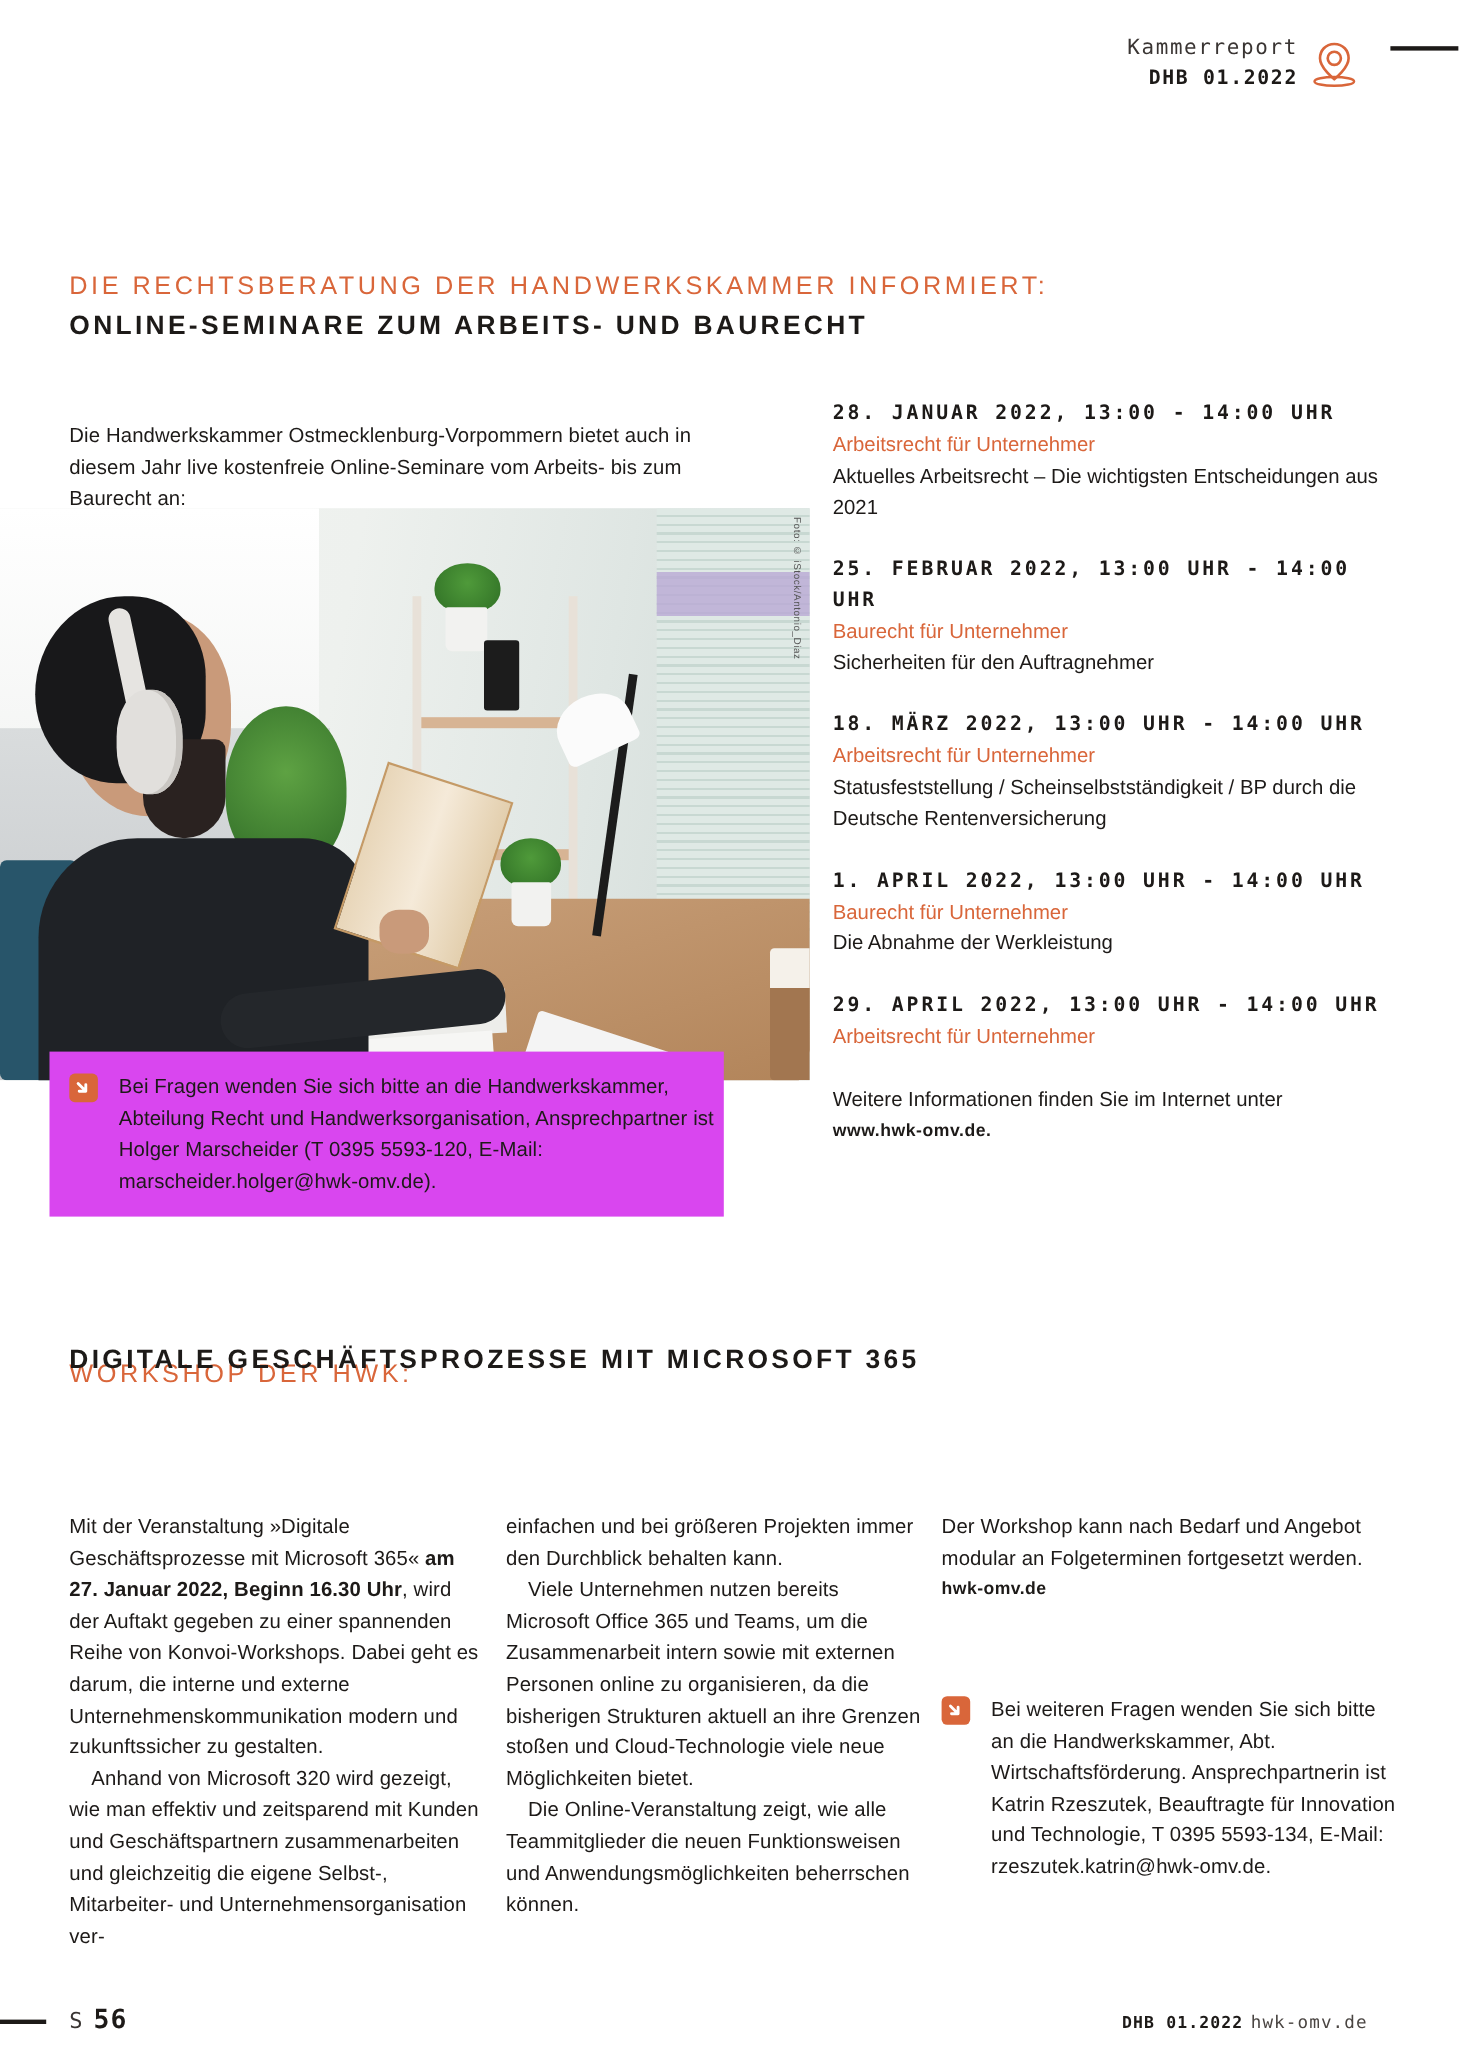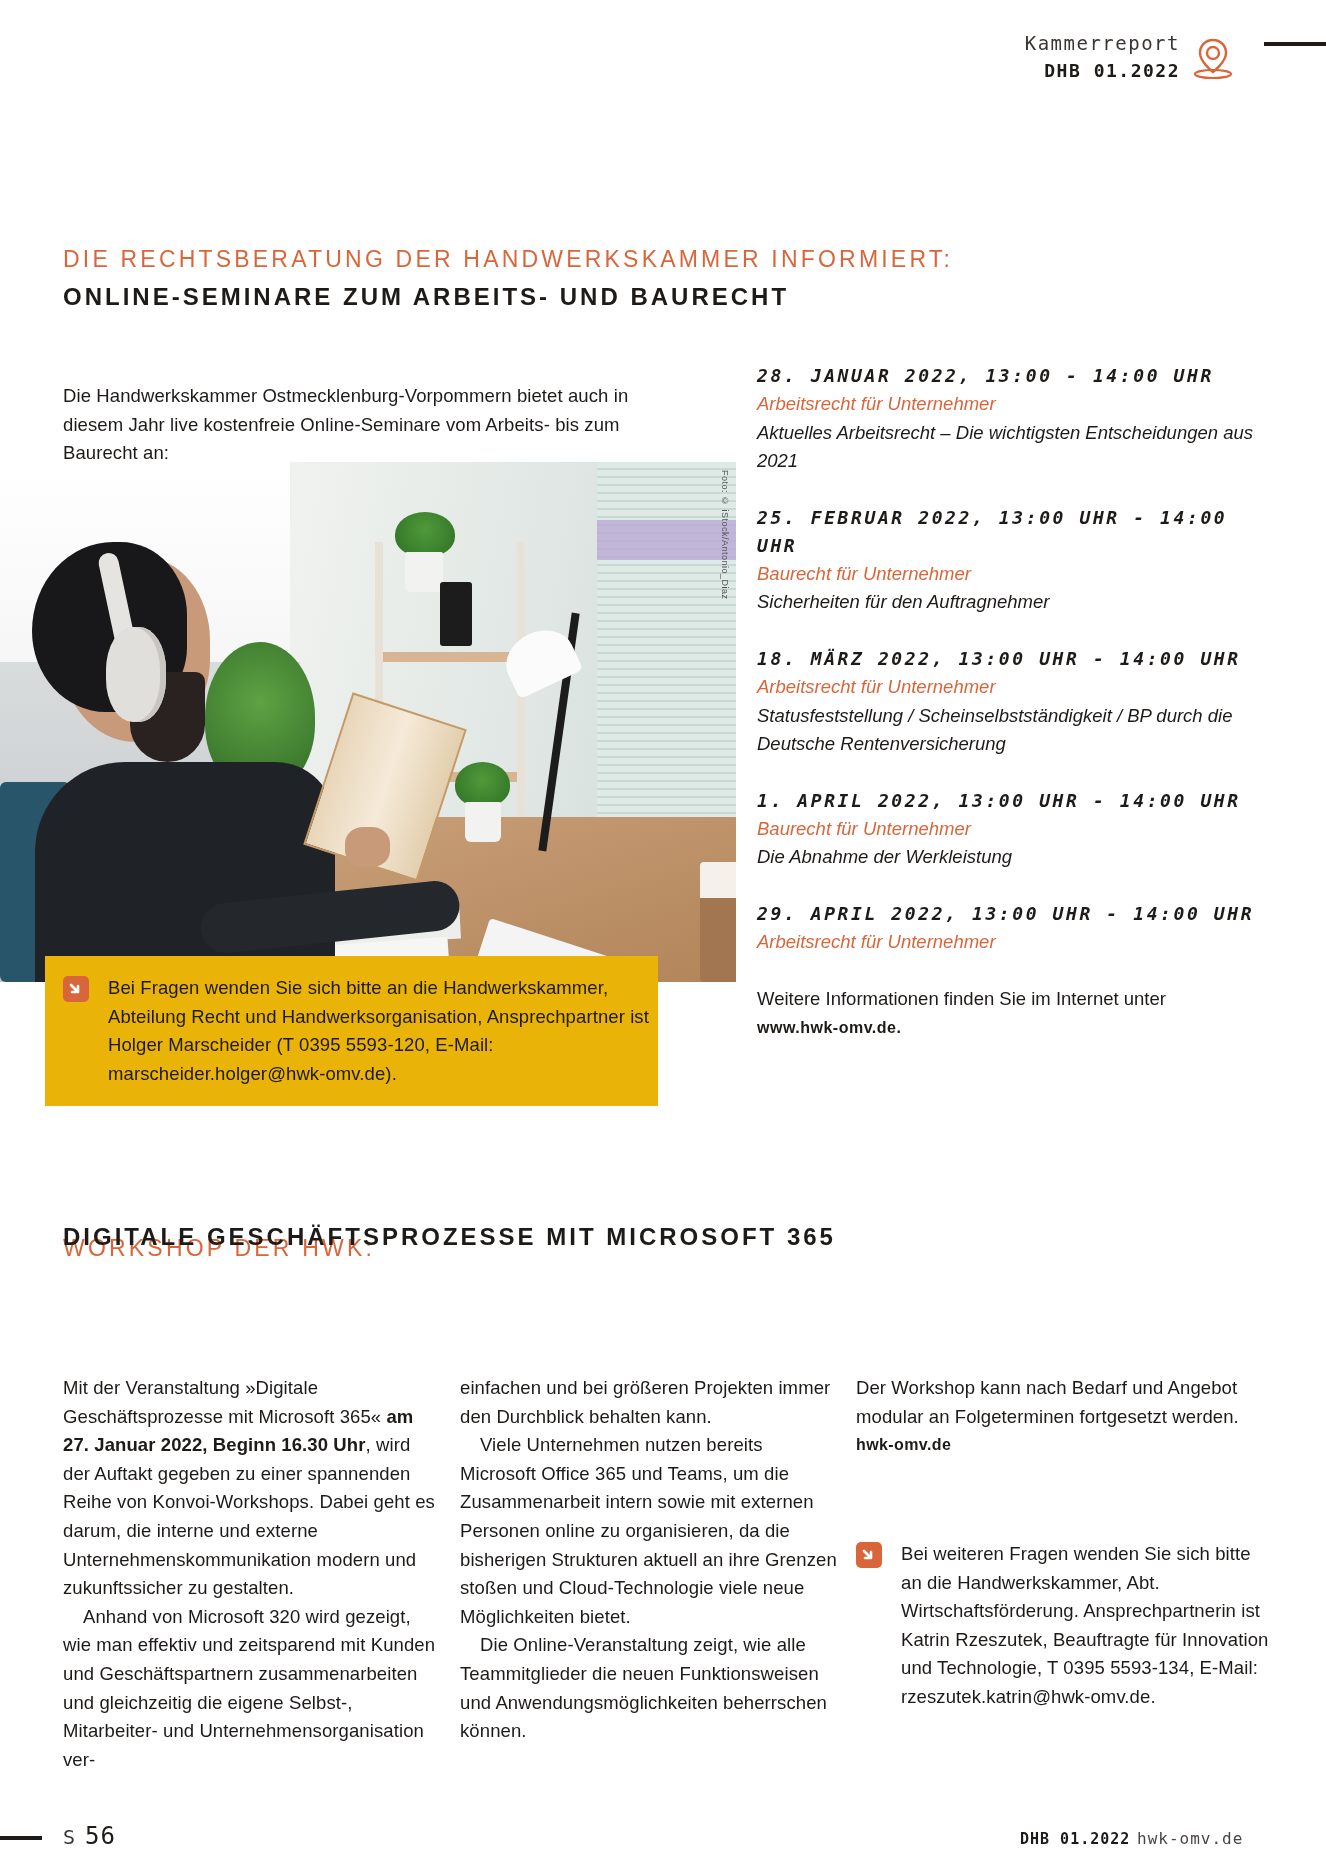--- a/index.html
+++ b/index.html
@@ -50,48 +50,48 @@
   .photo .headphone-cup { position: absolute; left: 106px; top: 165px; width: 60px; height: 95px; background: #e1dfdc; border-radius: 45%; box-shadow: inset -6px 0 0 #c9c6c2; }
   .photo .book { position: absolute; left: 325px; top: 245px; width: 120px; height: 160px; background: linear-gradient(90deg, #e8d6b9, #f5ead9 50%, #e3cfae); transform: rotate(18deg); border: 2px solid #c59a66; }
   .photo .hand { position: absolute; left: 345px; top: 365px; width: 45px; height: 40px; background: #c99a7a; border-radius: 40%; }
   .photo .papers { position: absolute; left: 300px; top: 480px; width: 150px; height: 70px; background: #f6f6f4; transform: rotate(-4deg); }
   .photo .papers2 { position: absolute; left: 330px; top: 440px; width: 130px; height: 40px; background: #ededea; transform: rotate(-3deg); }
   .photo .keyboard { position: absolute; left: 480px; top: 475px; width: 130px; height: 45px; background: #f4f4f4; transform: rotate(18deg); border-radius: 4px; }
   .photo .cup { position: absolute; left: 700px; top: 400px; width: 40px; height: 120px; background: linear-gradient(180deg, #f5f1ea 0 30%, #a27650 30%); border-radius: 4px; }
   .photo .credit { position: absolute; right: 6px; top: 8px; writing-mode: vertical-rl; font-size: 9px; color: #555; letter-spacing: 0.5px; }
 
   
-  .infobox { position: absolute; left: 45px; top: 936px; width: 613px; background: #eab308; padding: 18px 0 18px 63px; }
+  .infobox { position: absolute; left: 45px; top: 936px; width: 613px; background: #d946ef; padding: 18px 0 18px 63px; }
   .infobox .arrow-icon { position: absolute; left: 18px; top: 20px; }
   .arrow-icon { width: 26px; height: 26px; background: #d9663a; border-radius: 5px; display: flex; align-items: center; justify-content: center; }
   .arrow-icon svg { width: 16px; height: 16px; }
 
   
   .events { position: absolute; left: 757px; top: 362px; width: 500px; }
-  .event { margin-bottom: 28px; font-style: italic; }
+  .event { margin-bottom: 28px; }
   .event-date { font-size: 19px; font-weight: bold; letter-spacing: 2.6px; line-height: 28px; font-family: "DejaVu Sans Mono", "Liberation Mono", monospace; font-size: 18px; }
   .event-cat { color: #d9663a; font-size: 18.5px; line-height: 28.6px; }
   .event-desc { font-size: 18.5px; line-height: 28.6px; }
   .more-info { font-size: 18.5px; line-height: 28.6px; margin-top: 19px; }
   .more-info .link { font-weight: bold; font-size: 16px; letter-spacing: 0.5px; }
 
   
   .col { position: absolute; top: 1354px; width: 375px; }
   .col p.indent { text-indent: 20px; }
   .col1 { left: 63px; }
   .col2 { left: 460px; width: 378px; }
   .col3 { left: 856px; width: 400px; }
   .col3 .link { font-weight: bold; font-size: 16px; letter-spacing: 0.4px; display: block; line-height: 28.6px; }
   .contact2 { position: absolute; left: 856px; top: 1520px; width: 420px; padding-left: 45px; }
   .contact2 .arrow-icon { position: absolute; left: 0; top: 2px; }
 
   
   .ftr-rule { position: absolute; left: 0; top: 1836px; width: 42px; height: 4px; background: #1d1a18; }
   .ftr-s { position: absolute; left: 63px; top: 1825px; font-size: 20px; color: #3a3533; }
-  .ftr-page { position: absolute; left: 85px; top: 1822px; font-size: 24px; font-weight: normal; letter-spacing: 1px; }
+  .ftr-page { position: absolute; left: 85px; top: 1822px; font-size: 24px; font-weight: bold; letter-spacing: 1px; }
   .ftr-issue { position: absolute; left: 1020px; top: 1830px; font-size: 15px; font-weight: bold; letter-spacing: 1px; }
   .ftr-site { position: absolute; left: 1137px; top: 1829px; font-size: 16px; color: #4a4542; letter-spacing: 1px; }
 </style>
 </head>
 <body>
 
 <div class="hdr-kicker mono">Kammerreport</div>
 <div class="hdr-issue mono">DHB 01.2022</div>
 <svg class="hdr-pin" viewBox="0 0 46 46">
   <path d="M23 4 C15 4 10 10 10 17 C10 26 23 36 23 36 C23 36 36 26 36 17 C36 10 31 4 23 4 Z" fill="none" stroke="#d9663a" stroke-width="2.4"></path>

